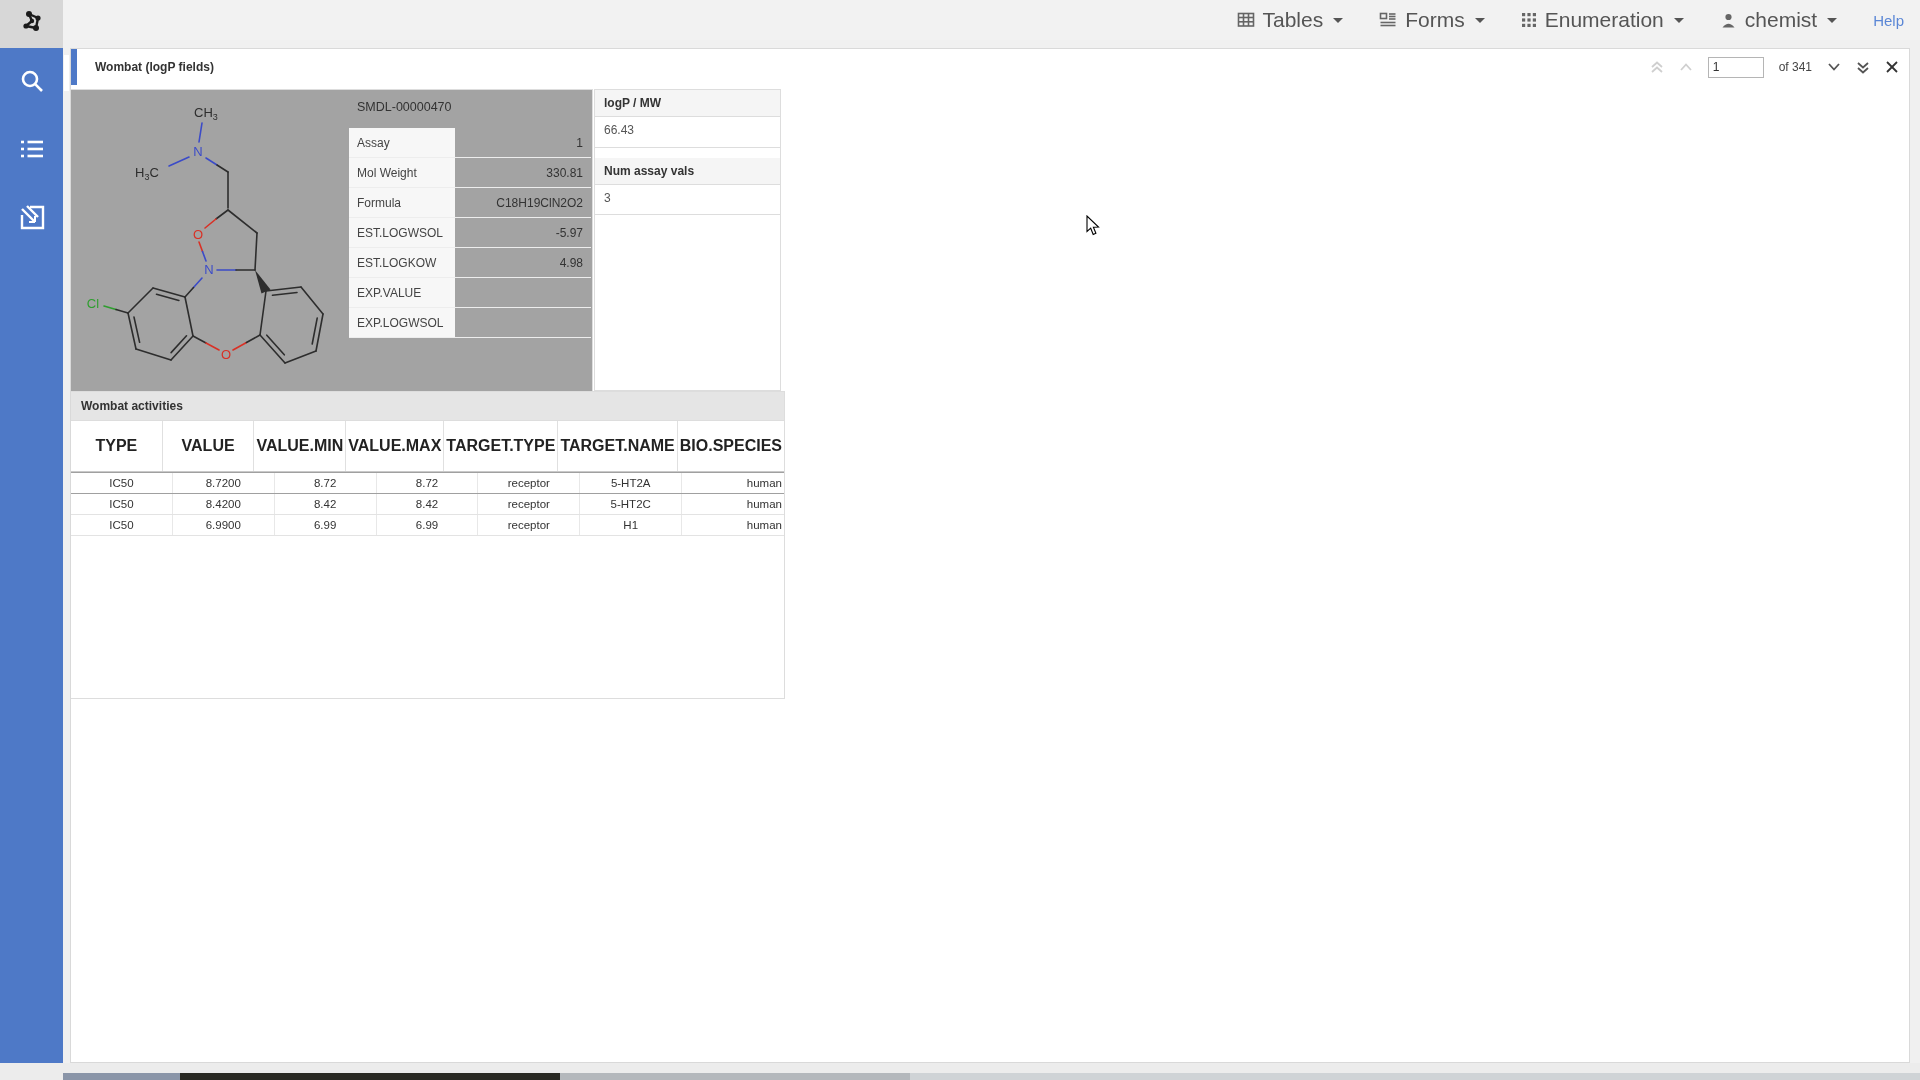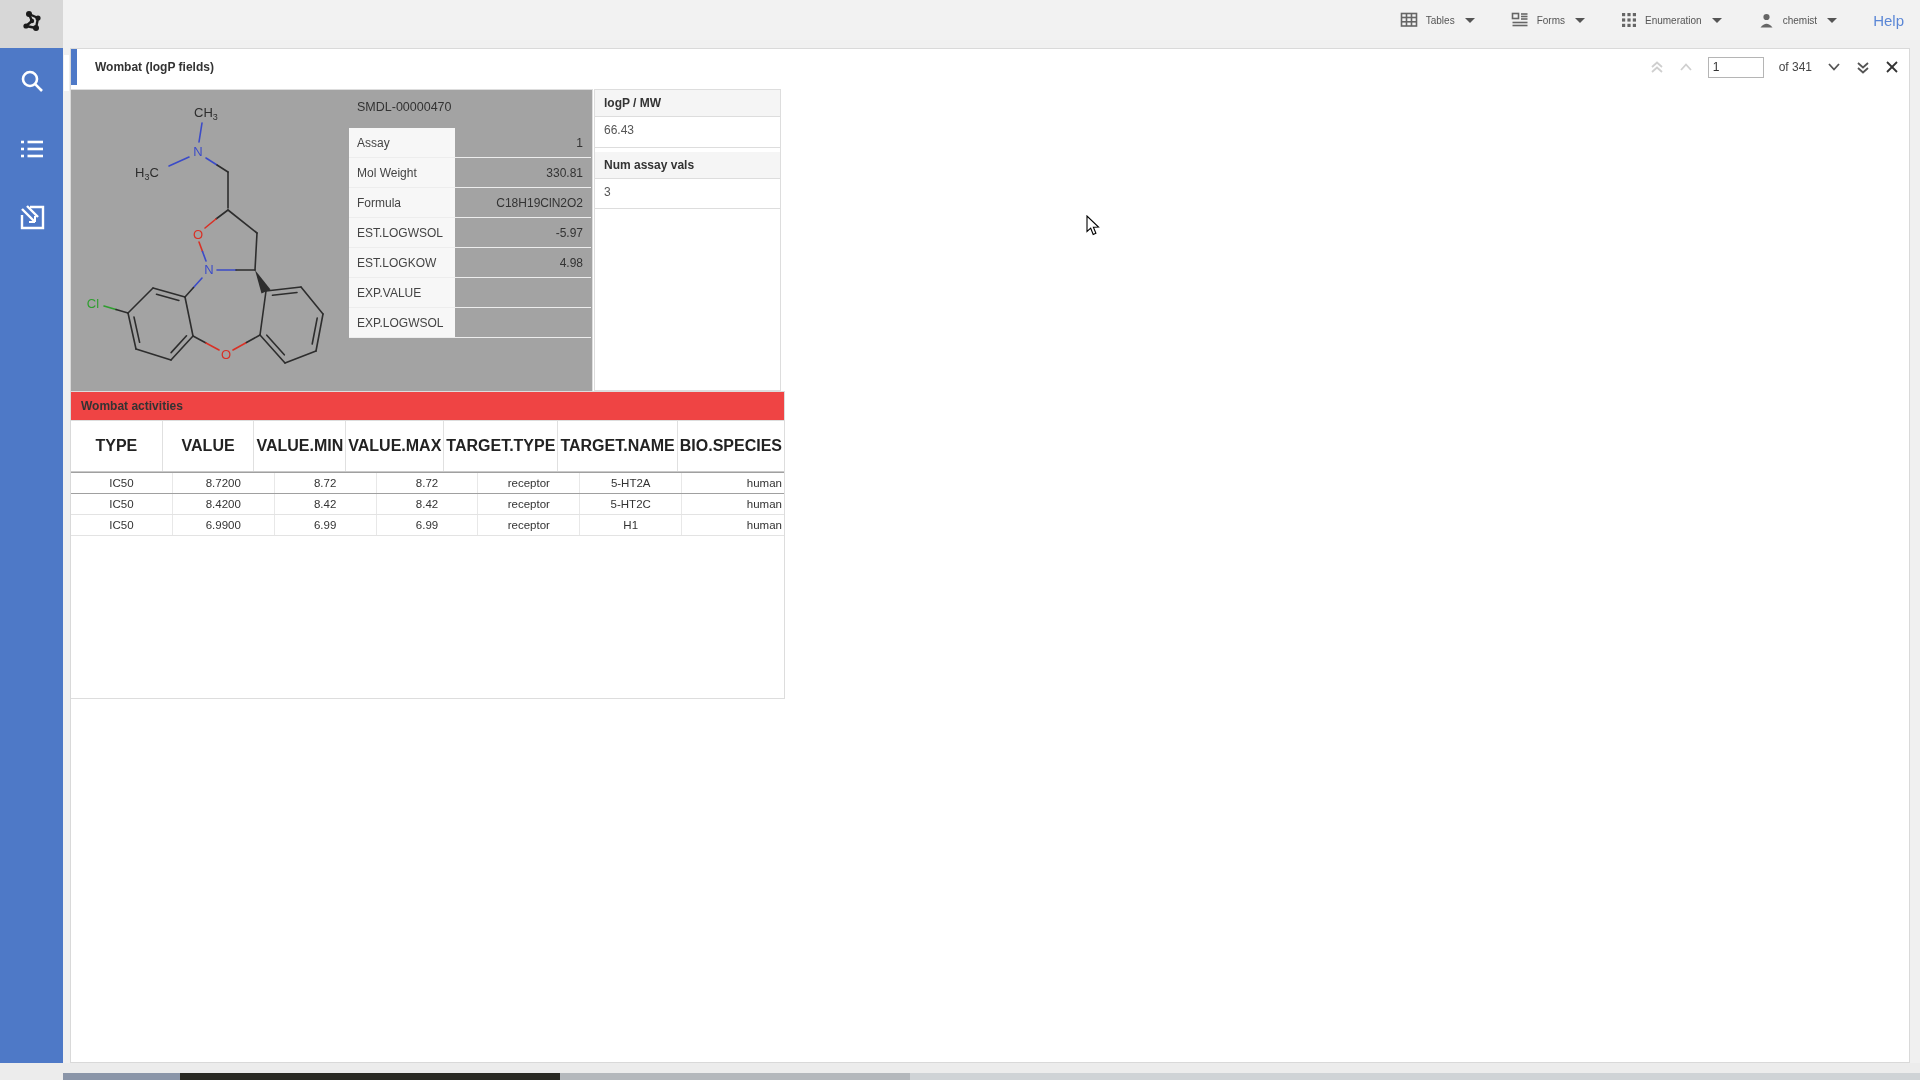--- a/index.html
+++ b/index.html
@@ -2,21 +2,21 @@
 <html style="--accent: #4e79c7; --help-link: #5b87d6; --bond-color: #2d2d2d; --n-color: #3b4bc8; --o-color: #d93025; --cl-color: #2e9e2e;"><head>
 <meta charset="utf-8">
 <style>
   * { margin:0; padding:0; box-sizing:border-box; }
   html,body { width:1920px; height:1080px; overflow:hidden; }
   body { font-family:"Liberation Sans", sans-serif; background:#f0f0f0; position:relative; color:#333; }
 
   
   .topbar { position:absolute; left:0; top:0; width:1920px; height:40px; background:#f2f2f2;
             display:flex; align-items:center; justify-content:flex-end; gap:36px; padding-right:16px; }
-  .nav-item { display:flex; align-items:center; gap:8px; color:#555; font-size:10px; cursor:pointer; }
+  .nav-item { display:flex; align-items:center; gap:8px; color:#555; font-size:21px; cursor:pointer; }
   .nav-item svg { display:block; }
   .caret { width:0; height:0; border-left:5px solid transparent; border-right:5px solid transparent;
            border-top:5px solid #555; margin-left:2px; }
   .help-link { font-size:15px; color:#5b87d6; cursor:pointer; }
 
   
   .logo-box { position:absolute; left:0; top:0; width:63px; height:48px; background:#d7d7d7;
               display:flex; align-items:center; justify-content:center; }
   .sidebar { position:absolute; left:0; top:48px; width:63px; height:1028px; background:var(--accent);
              display:flex; flex-direction:column; align-items:center; padding-top:18px; gap:38px; }
@@ -42,29 +42,29 @@
   .boxA { position:absolute; left:0px; top:4px; width:522px; height:328px; border:1px solid #ddd; border-left:none; background:#a3a3a3; }
   .mol-wrap { position:absolute; left:2px; top:0px; width:278px; height:298px; }
   .fields { position:absolute; left:278px; top:0; width:242px; }
   .record-id { padding:10px 6px 14px 8px; font-size:12.5px; color:#333; }
   .frow { display:flex; height:30px; border-bottom:1px solid #ededed; font-size:12px; }
   .frow .flabel { width:106px; background:#f7f7f7; color:#444; padding:8px 6px 0 8px; }
   .frow .fvalue { flex:1; text-align:right; padding:8px 8px 0 4px; color:#333; }
 
   
   .boxB { position:absolute; left:523px; top:4px; width:187px; height:302px; border:1px solid #ddd; background:#fff; }
-  .calc-section { margin-bottom:4px; }
+  .calc-section { margin-bottom:10px; }
   .calc-head { background:#f5f5f5; border-bottom:1px solid #ddd; font-size:12px; font-weight:bold; color:#333;
                padding:6px 9px; }
   .calc-body { border-bottom:1px solid #ddd; padding:6px 9px 8px 9px; font-size:12px; color:#555; line-height:1.3; }
   .calc-section:first-child .calc-head { border-top:none; }
 
   
   .boxC { position:absolute; left:0px; top:306px; width:714px; height:308px; border:1px solid #ddd; border-left:none; background:#fff; }
-  .act-title { background:#ef4444; border-bottom:1px solid #ddd; font-size:12px; font-weight:bold; color:#333;
+  .act-title { background:#e5e5e5; border-bottom:1px solid #ddd; font-size:12px; font-weight:bold; color:#333;
                padding:7px 10px; }
   .act-table { width:100%; }
   .act-header { display:grid; grid-template-columns:repeat(7,1fr); border-bottom:1px solid #c9c9c9; }
   .act-header .hcell { font-size:16px; font-weight:bold; color:#222; text-align:center; padding:16px 2px;
                        border-right:1px solid #e0e0e0; }
   .act-header .hcell:last-child { border-right:none; }
   .act-row { display:grid; grid-template-columns:repeat(7,1fr); border-bottom:1px solid #e3e3e3; cursor:pointer; }
   .act-row .cell { font-size:11.5px; color:#333; text-align:center; padding:4px 2px;
                    border-right:1px solid #e8e8e8; }
   .act-row .cell:last-child { border-right:none;text-align:right; }

